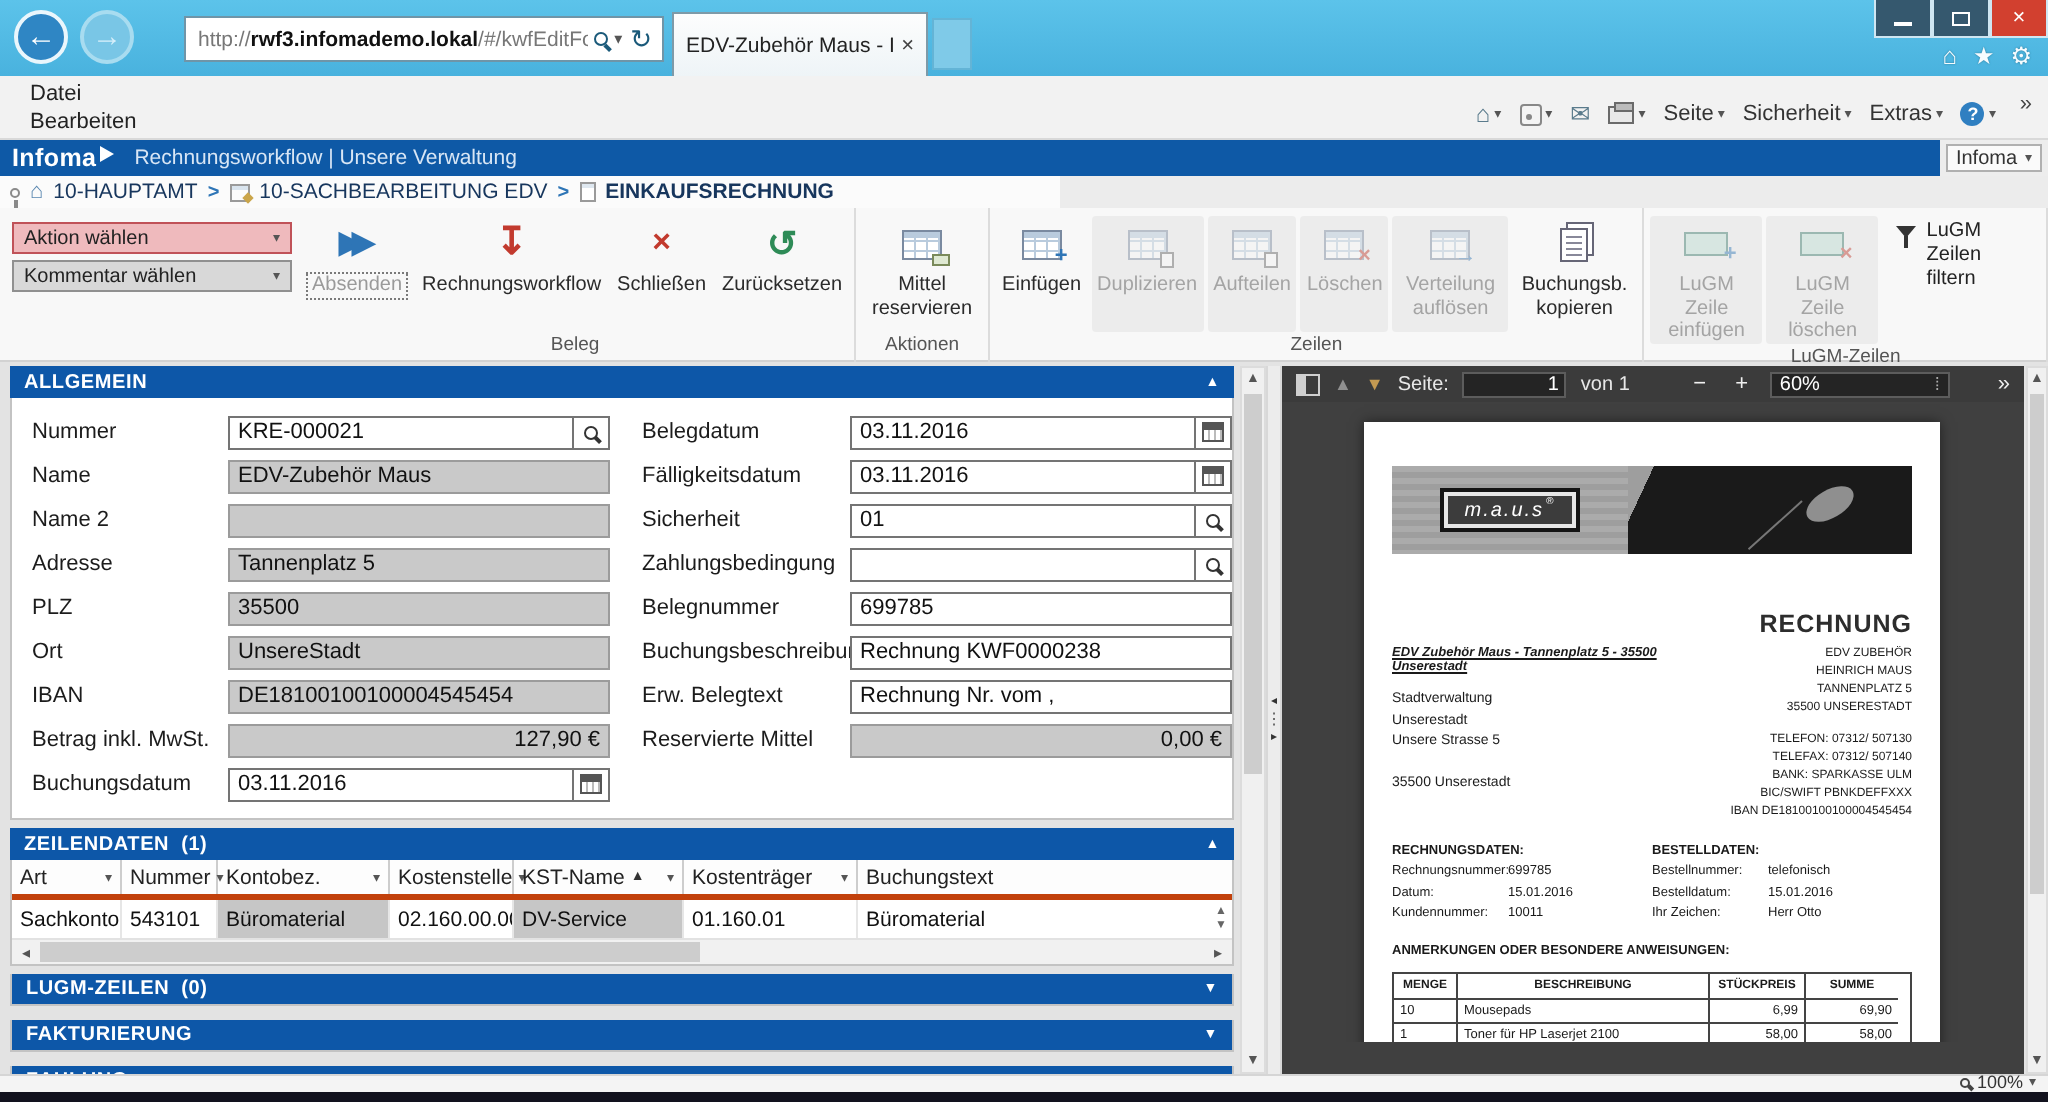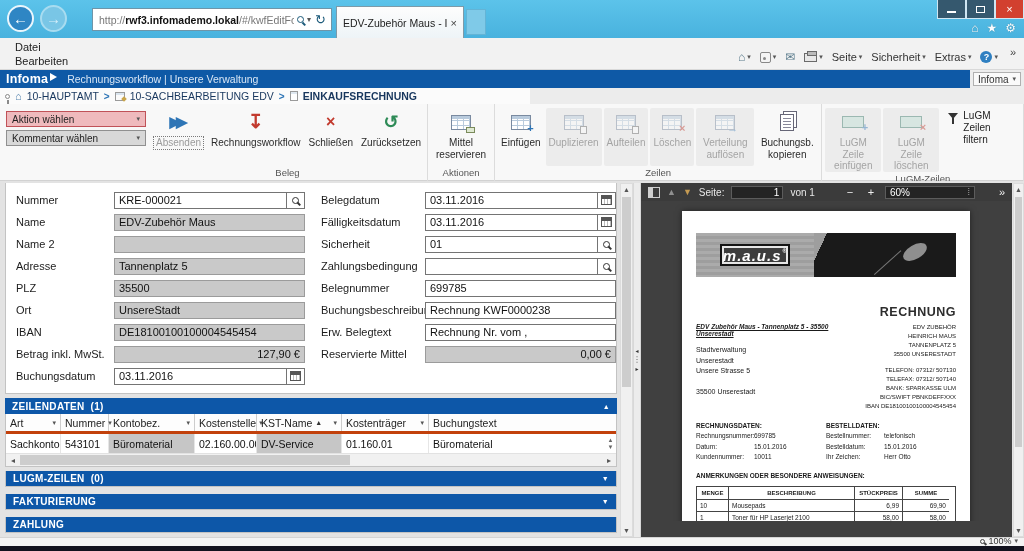--- a/index.html
+++ b/index.html
@@ -155,21 +155,21 @@
   .pginput { width:52px; height:13px; background:#242424; border:1px solid #5c5c5c; color:#fff; display:flex; align-items:center; justify-content:flex-end; padding:0 3px; }
   .zbtn { width:14px; text-align:center; font-size:11px; color:#f0f0f0; }
   .zoomsel { width:90px; height:13px; background:#242424; border:1px solid #5c5c5c; display:flex; align-items:center; padding:0 4px; color:#fff; }
   .zoomsel .zdots { margin-left:auto; color:#aaa; font-size:9px; }
   .pmore { margin-left:auto; font-size:11px; color:#f0f0f0; }
   .docarea { position:relative; height:320px; overflow:hidden; }
   .page { position:absolute; left:41px; top:10px; width:288px; height:330px; background:#fff; box-shadow:0 0 6px rgba(0,0,0,.5); padding:10px 14px 0; color:#1a1a1a; }
 
   .inv-banner { margin-top:12px; height:44px; display:flex; }
   .inv-banner .bl { width:118px; background:repeating-linear-gradient(#ababab 0 3px, #9e9e9e 3px 6px); display:flex; align-items:center; justify-content:center; }
-  .logobox { width:70px; height:22px; background:#3c3c3c; border:2px solid #141414; box-shadow:inset 0 0 0 2px #e6e6e6; color:#fff; font-weight:bold; font-style:italic; font-size:15px; display:flex; align-items:center; justify-content:center; letter-spacing:1px;text-align:right; }
+  .logobox { width:70px; height:22px; background:#3c3c3c; border:2px solid #141414; box-shadow:inset 0 0 0 2px #e6e6e6; color:#fff; font-weight:normal; font-style:italic; font-size:10px; display:flex; align-items:center; justify-content:center; letter-spacing:1px;text-align:right; }
   .logobox::after { content:"®"; font-size:5px; margin:-8px 0 0 1px; }
   .inv-banner .br { flex:1; background:linear-gradient(115deg, #9e9e9e 0 8%, #1a1a1a 8%); position:relative; }
   .mouseshape { position:absolute; right:28px; top:12px; width:26px; height:14px; background:#8f8f8f; border-radius:50%; transform:rotate(-30deg); }
   .mouseshape::after { content:""; position:absolute; left:-34px; top:2px; width:36px; height:1px; background:#777; transform:rotate(-12deg); }
   .inv-title { text-align:right; font-weight:bold; font-size:12.5px; margin-top:28px; color:#2d2d2d; letter-spacing:.5px; }
   .inv-cols { display:flex; margin-top:4px; }
   .inv-left { flex:1; }
   .senderline { font-size:6.5px; font-weight:bold; font-style:italic; text-decoration:underline; }
   .recipient { font-size:7px; line-height:1.5; white-space:pre-line; margin-top:8px; }
   .inv-right { width:118px; text-align:right; font-size:6px; line-height:1.5; }
@@ -437,20 +437,24 @@
         </div>
         <div class="rglabel">LuGM-Zeilen</div>
       </div>
       <div style="flex:1;"></div>
     </div>
   </div>
 
   <div class="main">
 
     <div class="lpanel">
+      <div class="sech">
+        <span>ALLGEMEIN</span>
+        <span class="arr up"></span>
+      </div>
       <div class="secbody" style="padding:6px 0;">
         <div class="frow">
           <span class="flabel">Nummer</span>
           <span class="fwrap">
               <span class="fv">KRE-000021</span>
               <span class="sfx">
                 <span class="mag"></span>
               </span>
             </span>
           <span></span>

